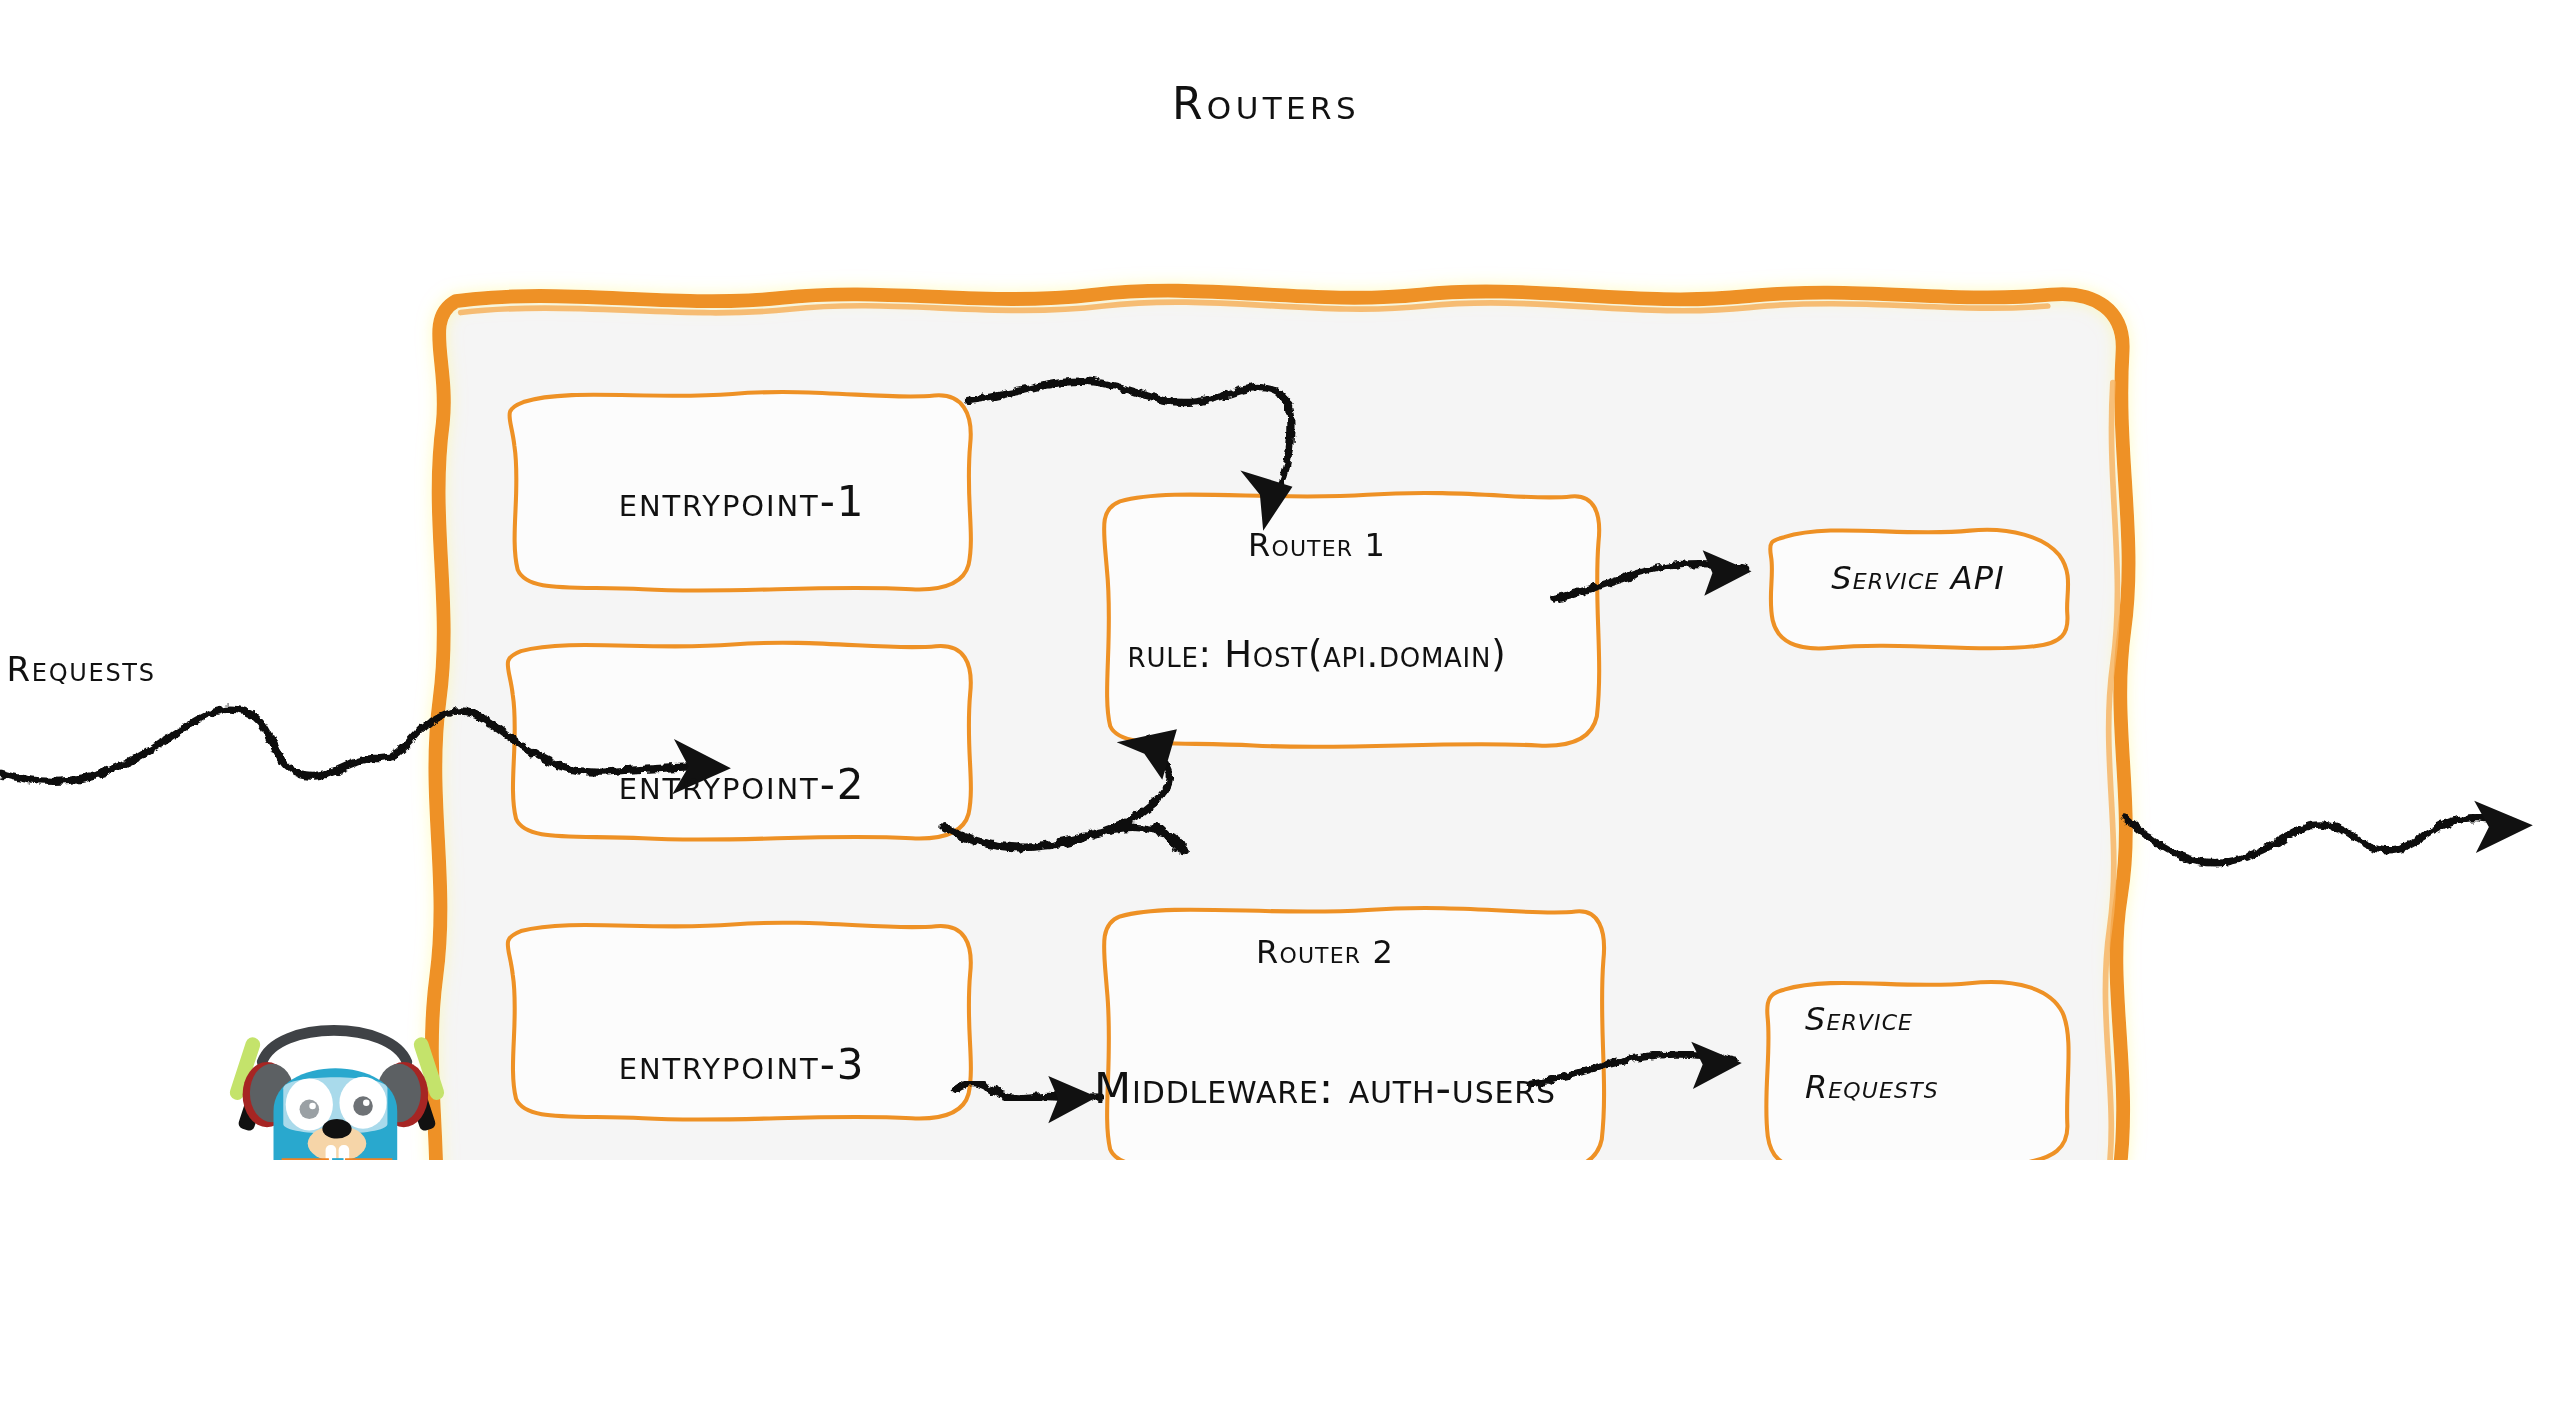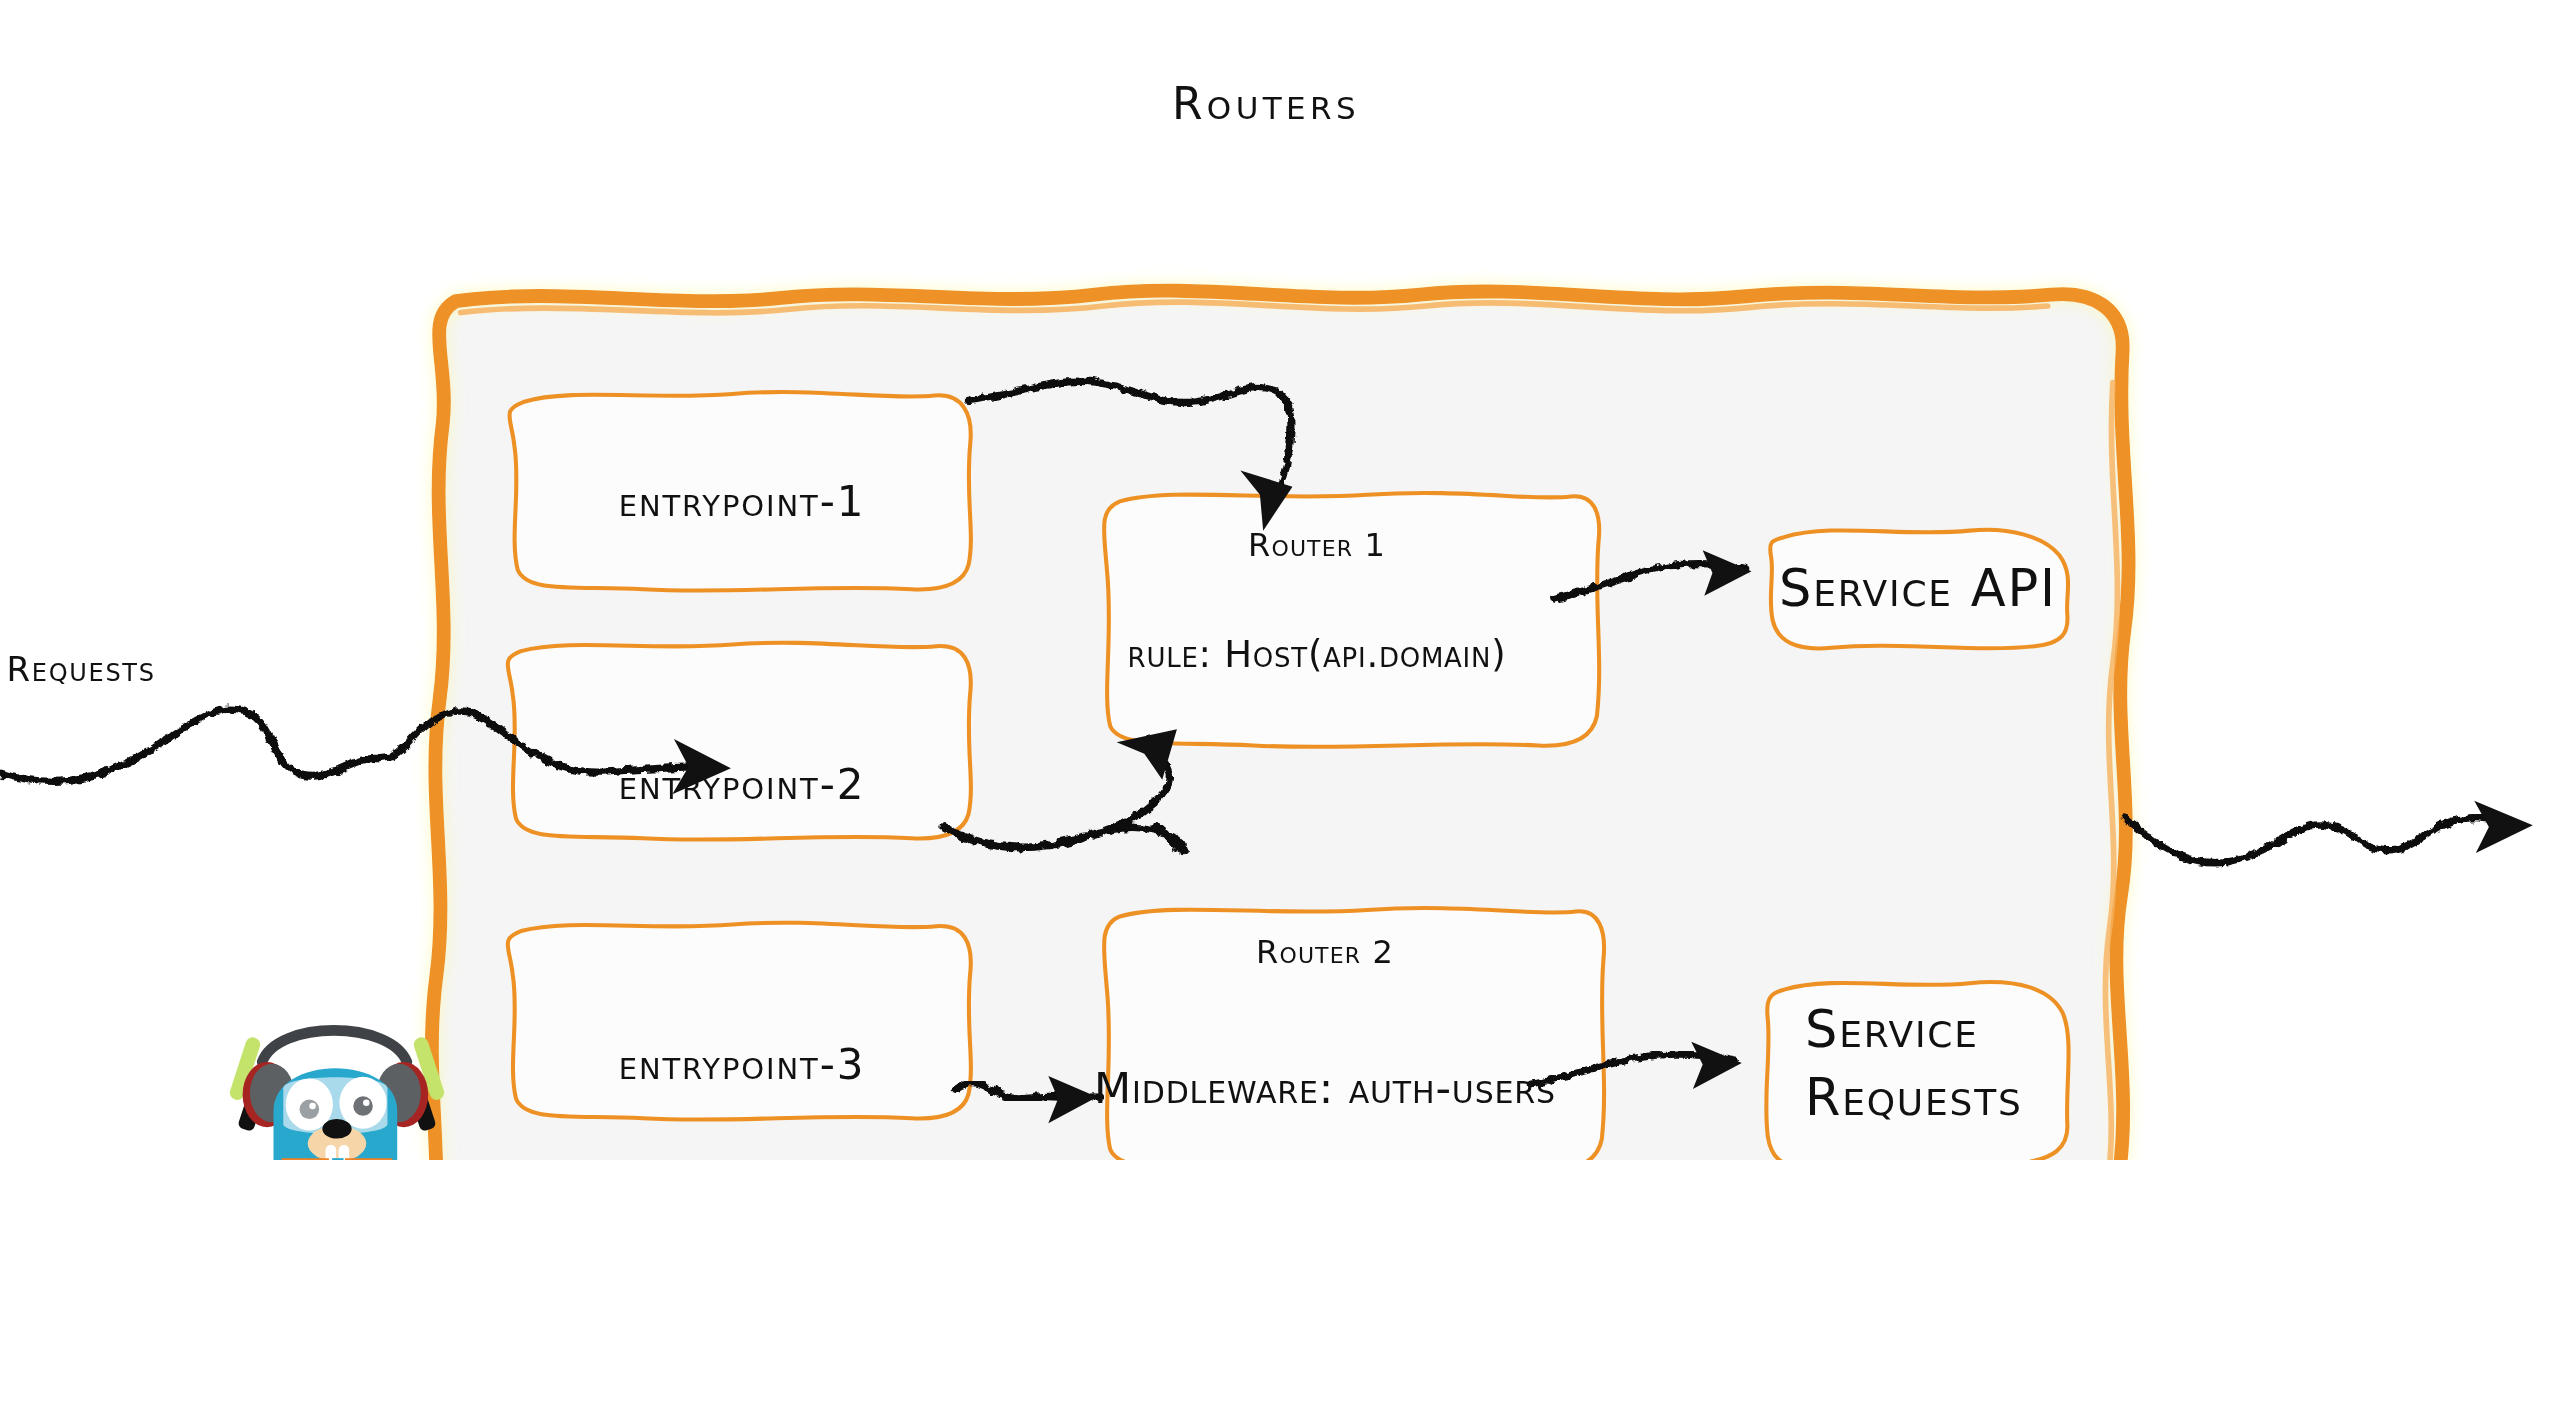--- a/index.html
+++ b/index.html
@@ -48,22 +48,23 @@
   }
   .router-rule-sm {
     font-size: 33px;
     letter-spacing: 0.015em;
   }
   .router-mw {
     font-size: 43px;
     letter-spacing: 0.02em;
   }
   .svc-label {
-    font-size: 51px;
+    font-size: 32px;
     letter-spacing: 0.035em;
+    font-style: italic;
   }
   .side-label {
     font-size: 34px;
     letter-spacing: 0.05em;
   }
   .centered {
     transform: translateX(-50%);
     text-align: center;
   }
   .wordmark {

